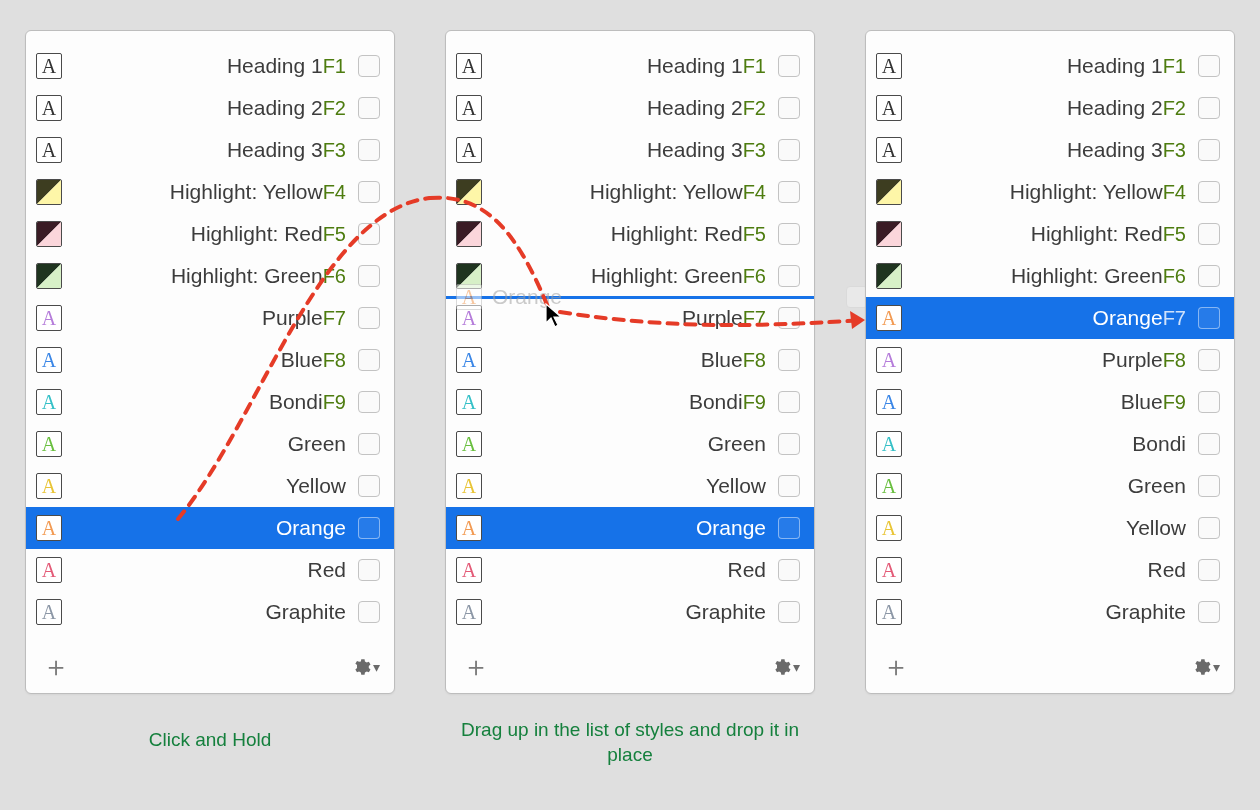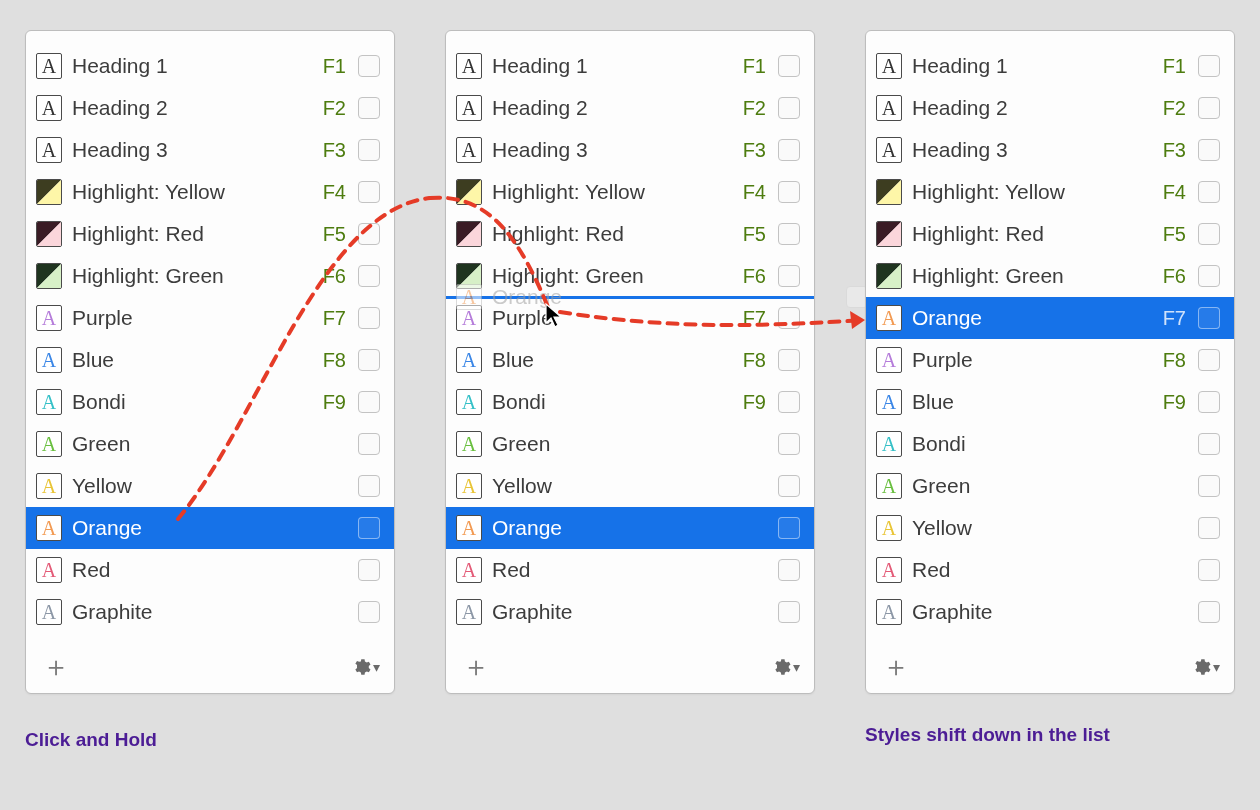--- a/index.html
+++ b/index.html
@@ -63,20 +63,21 @@
   }
   .swatch .letter {
     position: relative;
     z-index: 1;
   }
   .label {
     flex: 1;
     white-space: nowrap;
     overflow: hidden;
     text-overflow: ellipsis;
+    text-align: right;
   }
   .shortcut {
     color: #4d7c0f;
     font-size: 20px;
     margin-right: 12px;
     flex: none;
   }
   .row.selected .shortcut { color: #cfe2fb; }
   .chk {
     width: 22px;
@@ -109,23 +110,24 @@
     align-items: center;
     color: #6a6a6a;
     gap: 2px;
   }
   .chev {
     font-size: 14px;
   }
   .caption {
     position: absolute;
     width: 370px;
-    font-weight: 700;
+    text-align: center;
+    font-weight: 400;
     font-size: 19px;
-    color: #4c1d95;
+    color: #15803d;
     line-height: 1.3;
   }
 
   
   .drop-line {
     position: absolute;
     left: 0;
     width: 100%;
     border-top: 3px solid #1672e8;
   }
@@ -580,21 +582,21 @@
       <div class="gear-wrap">
         <svg width="20" height="20" viewBox="0 0 24 24" fill="#6a6a6a">
             <path d="M12 8a4 4 0 1 0 0 8 4 4 0 0 0 0-8zm9.4 4a7.6 7.6 0 0 0-.1-1.3l2.1-1.6-2-3.4-2.5 1a7.8 7.8 0 0 0-2.2-1.3l-.4-2.7h-4l-.4 2.7A7.8 7.8 0 0 0 9.7 5.7l-2.5-1-2 3.4 2.1 1.6A7.6 7.6 0 0 0 7.2 12c0 .45 0 .9.1 1.3l-2.1 1.6 2 3.4 2.5-1c.7.55 1.4 1 2.2 1.3l.4 2.7h4l.4-2.7c.8-.3 1.5-.75 2.2-1.3l2.5 1 2-3.4-2.1-1.6c.1-.4.1-.85.1-1.3z"></path>
           </svg>
         <span class="chev">▾</span>
       </div>
     </div>
   </div>
 
   <div class="caption" style="left:25px; top:728px;">Click and Hold</div>
-  <div class="caption" style="left:865px; top:723px;">Styles shift down in the list</div>
+  <div class="caption" style="left:445px; top:718px;">Drag up in the list of styles and drop it in place</div>
 
   <svg class="cursor" style="left:545px; top:303px;" width="20" height="26" viewBox="0 0 20 26">
     <path d="M1 1 L1 20 L6 15 L10 24 L13 22 L9 14 L16 14 Z" fill="#000" stroke="#fff" stroke-width="1.2"></path>
   </svg>
 
   <svg class="arrows" width="1260" height="810">
     <path d="M 178 519 C 260 420, 320 210, 430 198" fill="none" stroke="#e53b27" stroke-width="4" stroke-dasharray="10 8" stroke-linecap="round"></path>
     <path d="M 430 198 C 490 193, 520 240, 548 307" fill="none" stroke="#e53b27" stroke-width="4" stroke-dasharray="10 8" stroke-linecap="round"></path>
     <path d="M 560 312 C 680 331, 780 325, 865 320" fill="none" stroke="#e53b27" stroke-width="4" stroke-dasharray="10 8" stroke-linecap="round"></path>
     <polygon points="865,320 850,311 852,329" fill="#e53b27"></polygon>

